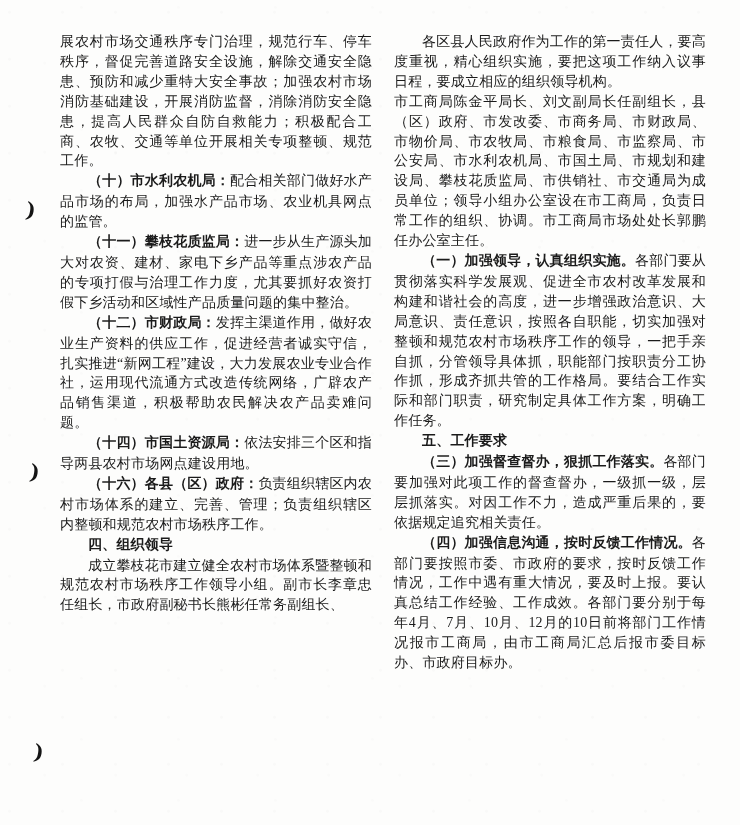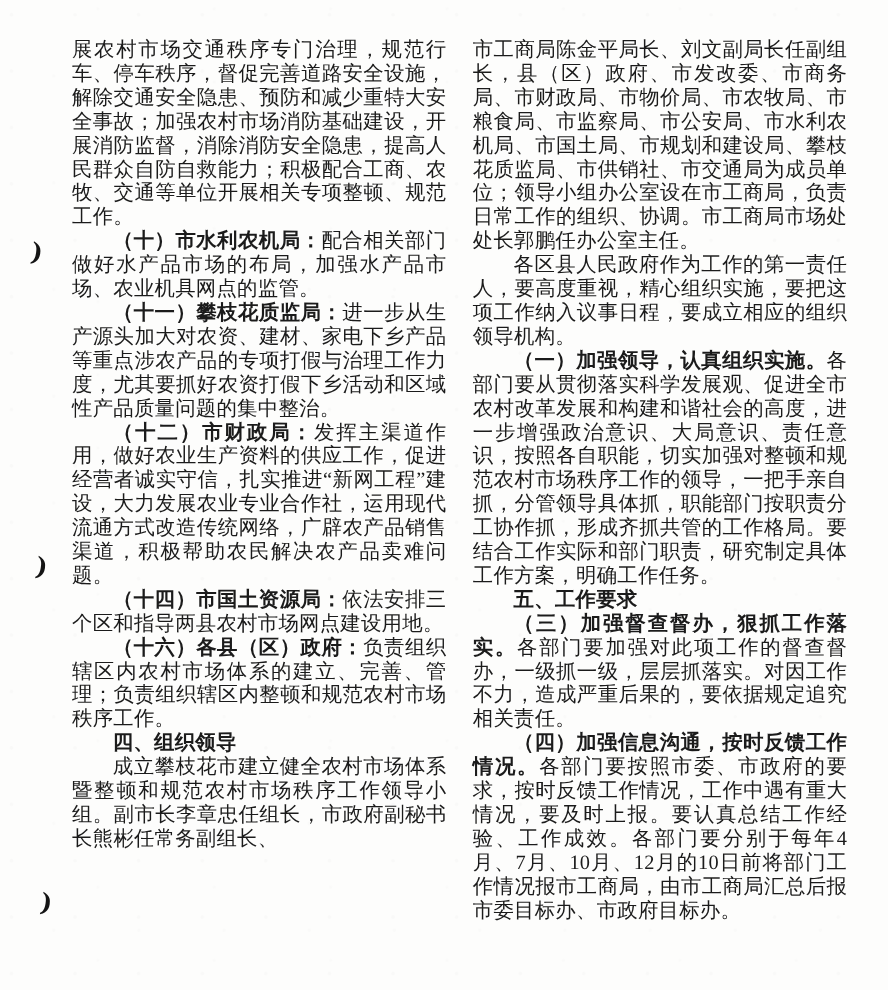--- a/index.html
+++ b/index.html
@@ -26,36 +26,36 @@
       radial-gradient(circle at 18% 26%, rgba(0,0,0,0.03) 0 1px, transparent 2px),
       radial-gradient(circle at 63% 71%, rgba(0,0,0,0.025) 0 1px, transparent 2px),
       radial-gradient(circle at 84% 12%, rgba(0,0,0,0.02) 0 1px, transparent 2px);
     background-size: 53px 47px, 71px 89px, 97px 61px;
     opacity: 0.6;
   }
   .column {
     position: absolute;
     top: 32px;
     width: 312px;
-    font-size: 17px;
+    font-size: 14px;
     line-height: 19.9px;
     text-align: justify;
     text-justify: inter-ideograph;
     letter-spacing: 0.2px;
   }
   .col-left  { left: 60px; }
   .col-right { left: 394px; }
   .para {
     margin: 0;
     text-indent: 2em;
   }
   .para.no-indent { text-indent: 0; }
   .para .lead {
     font-weight: bold;
-    font-family: Liberation Sans, sans-serif;
+    font-family: Liberation Mono, monospace;
   }
   .ink-mark {
     position: absolute;
     font-weight: bold;
     color: #141414;
     font-size: 21px;
     line-height: 1;
     transform: rotate(9deg) scaleX(1.25);
     user-select: none;
   }
@@ -77,21 +77,21 @@
     <p class="para"><span class="lead">（十）市水利农机局：</span><span>配合相关部门做好水产品市场的布局，加强水产品市场、农业机具网点的监管。</span></p>
     <p class="para"><span class="lead">（十一）攀枝花质监局：</span><span>进一步从生产源头加大对农资、建材、家电下乡产品等重点涉农产品的专项打假与治理工作力度，尤其要抓好农资打假下乡活动和区域性产品质量问题的集中整治。</span></p>
     <p class="para"><span class="lead">（十二）市财政局：</span><span>发挥主渠道作用，做好农业生产资料的供应工作，促进经营者诚实守信，扎实推进“新网工程”建设，大力发展农业专业合作社，运用现代流通方式改造传统网络，广辟农产品销售渠道，积极帮助农民解决农产品卖难问题。</span></p>
     <p class="para"><span class="lead">（十四）市国土资源局：</span><span>依法安排三个区和指导两县农村市场网点建设用地。</span></p>
     <p class="para"><span class="lead">（十六）各县（区）政府：</span><span>负责组织辖区内农村市场体系的建立、完善、管理；负责组织辖区内整顿和规范农村市场秩序工作。</span></p>
     <p class="para"><span class="lead">四、组织领导</span></p>
     <p class="para"><span>成立攀枝花市建立健全农村市场体系暨整顿和规范农村市场秩序工作领导小组。副市长李章忠任组长，市政府副秘书长熊彬任常务副组长、</span></p>
   </div>
 
   <div class="column col-right">
+    <p class="para"><span>各区县人民政府作为工作的第一责任人，要高度重视，精心组织实施，要把这项工作纳入议事日程，要成立相应的组织领导机构。</span></p>
     <p class="para no-indent"><span>市工商局陈金平局长、刘文副局长任副组长，县（区）政府、市发改委、市商务局、市财政局、市物价局、市农牧局、市粮食局、市监察局、市公安局、市水利农机局、市国土局、市规划和建设局、攀枝花质监局、市供销社、市交通局为成员单位；领导小组办公室设在市工商局，负责日常工作的组织、协调。市工商局市场处处长郭鹏任办公室主任。</span></p>
-    <p class="para"><span>各区县人民政府作为工作的第一责任人，要高度重视，精心组织实施，要把这项工作纳入议事日程，要成立相应的组织领导机构。</span></p>
     <p class="para"><span class="lead">（一）加强领导，认真组织实施。</span><span>各部门要从贯彻落实科学发展观、促进全市农村改革发展和构建和谐社会的高度，进一步增强政治意识、大局意识、责任意识，按照各自职能，切实加强对整顿和规范农村市场秩序工作的领导，一把手亲自抓，分管领导具体抓，职能部门按职责分工协作抓，形成齐抓共管的工作格局。要结合工作实际和部门职责，研究制定具体工作方案，明确工作任务。</span></p>
     <p class="para"><span class="lead">五、工作要求</span></p>
     <p class="para"><span class="lead">（三）加强督查督办，狠抓工作落实。</span><span>各部门要加强对此项工作的督查督办，一级抓一级，层层抓落实。对因工作不力，造成严重后果的，要依据规定追究相关责任。</span></p>
     <p class="para"><span class="lead">（四）加强信息沟通，按时反馈工作情况。</span><span>各部门要按照市委、市政府的要求，按时反馈工作情况，工作中遇有重大情况，要及时上报。要认真总结工作经验、工作成效。各部门要分别于每年4月、7月、10月、12月的10日前将部门工作情况报市工商局，由市工商局汇总后报市委目标办、市政府目标办。</span></p>
   </div>
 
 </div>
 
 </body></html>

